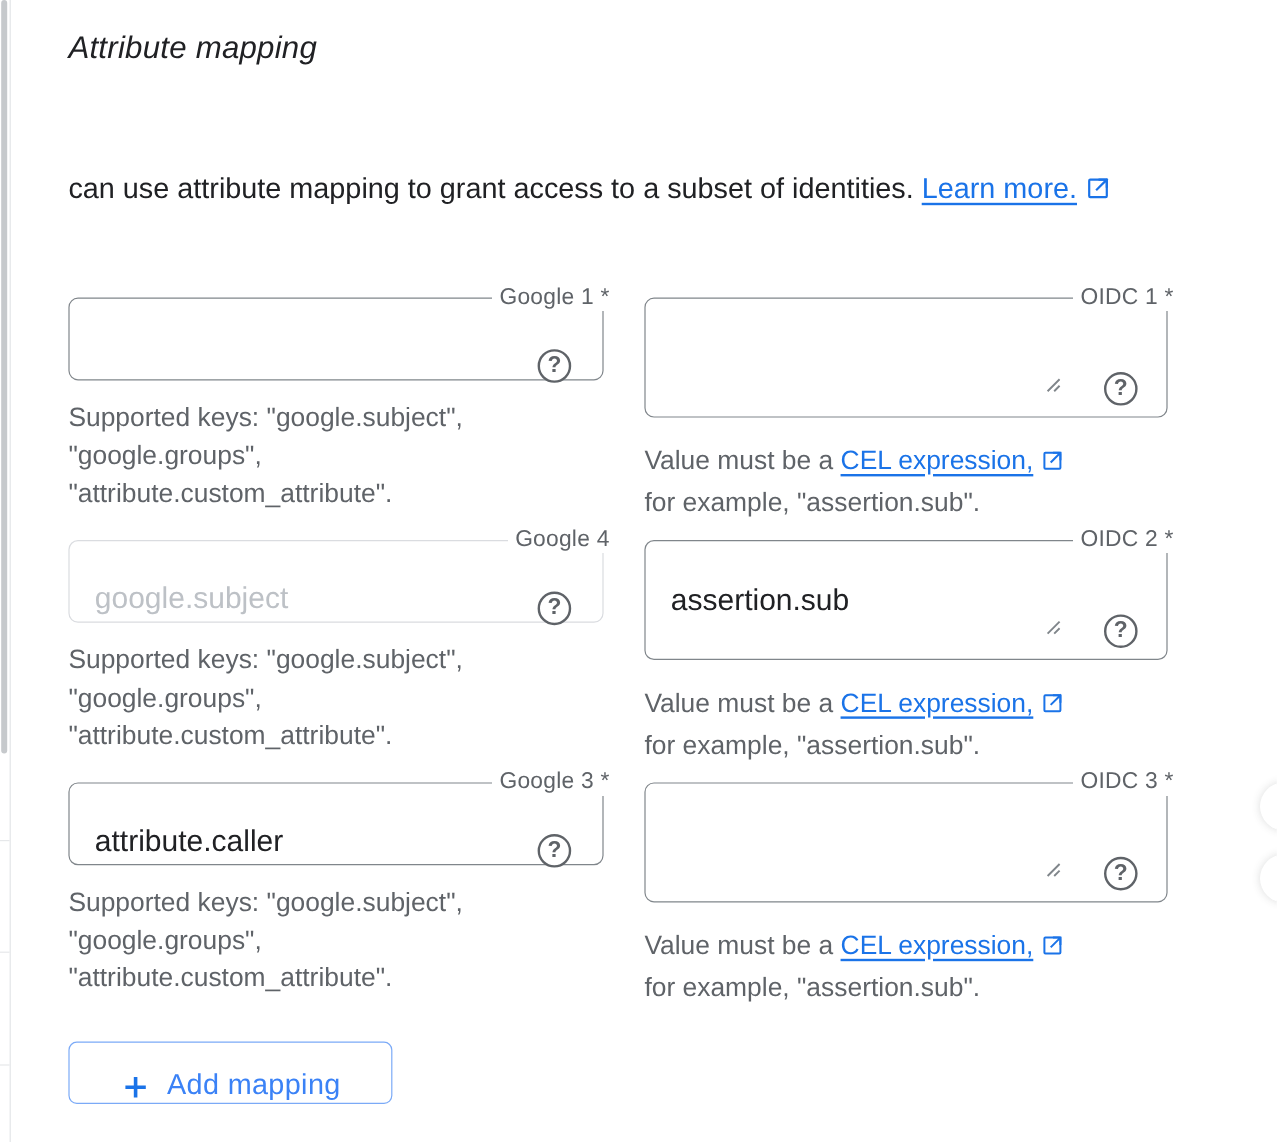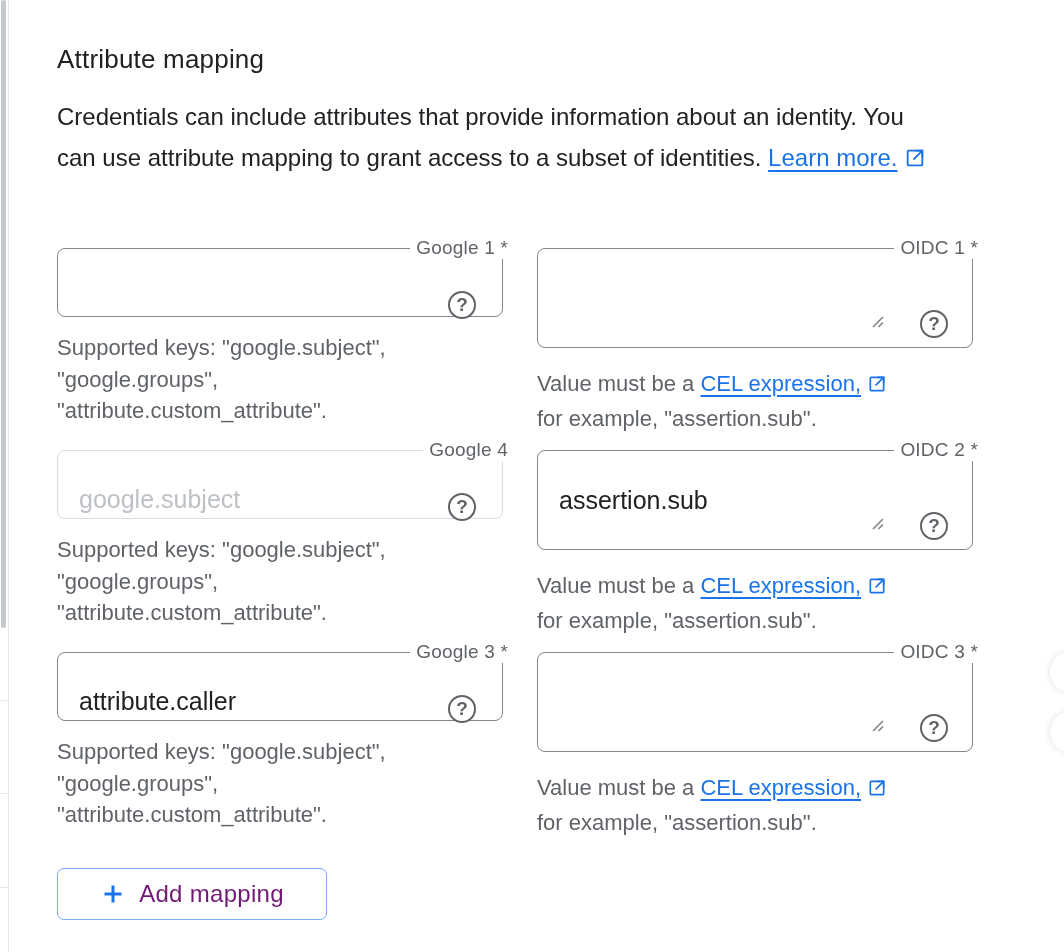--- a/index.html
+++ b/index.html
@@ -10,21 +10,21 @@
     color:#202124;
   }
   
   .scroll-thumb { position:absolute; left:1px; top:0; width:5px; height:628px; background:#c6c9cc; border-radius:3px; }
   .panel-divider { position:absolute; left:8px; top:0; width:1px; height:952px; background:#e3e5e8; }
   .left-hline { position:absolute; left:0; width:8px; height:1px; background:#e6e8ea; }
   
   .edge-circle { position:absolute; left:1050px; width:40px; height:40px; border-radius:50%;
     background:#fff; box-shadow:0 0 7px rgba(60,64,67,.18); }
 
-  .page-title { position:absolute; left:57px; top:44px; font-size:26px; font-weight:500; letter-spacing:.2px; color:#202124; }
+  .page-title { position:absolute; left:57px; top:24px; font-size:26px; font-weight:500; letter-spacing:.2px; color:#202124;font-style:italic; }
 
   .intro { position:absolute; left:57px; top:96px; width:1010px; font-size:24px; line-height:41px; color:#202124; }
   .intro a { color:#1a73e8; text-decoration:underline; text-underline-offset:4px; }
   .ext-icon { display:inline-block; vertical-align:-3px; margin-left:6px; }
 
   .mapping-grid {
     position:absolute; left:57px; top:237px;
     display:grid; grid-template-columns:446px 436px; column-gap:34px; grid-auto-rows:202px;
   }
   .cell { position:relative; }
@@ -57,41 +57,41 @@
   .resize-handle { position:absolute; right:86px; bottom:13px; cursor:nwse-resize; }
 
   .helper { font-size:22px; line-height:31.5px; color:#5f6368; width:432px; }
   .helper.g { margin-top:15px; }
   .helper.o { margin-top:20px; }
   .helper a { color:#1a73e8; text-decoration:underline; text-underline-offset:4px; }
 
   .add-btn {
     position:absolute; left:57px; top:868px; width:270px; height:52px;
     background:#fff; border:1.5px solid #7baaf7; border-radius:7px;
-    color:#701a75; font-family:"Liberation Sans","DejaVu Sans",sans-serif;
+    color:#3b82f6; font-family:"Liberation Sans","DejaVu Sans",sans-serif;
     font-size:24px; font-weight:500; letter-spacing:.3px;
-    display:flex; align-items:center; justify-content:center; gap:13px; cursor:pointer;
+    display:flex; align-items:flex-end; justify-content:center; gap:13px; cursor:pointer;
   }
 </style>
 </head>
 <body>
 
 <div class="scroll-thumb"></div>
 <div class="panel-divider"></div>
 <div class="left-hline" style="top:700px"></div>
 <div class="left-hline" style="top:793px"></div>
 <div class="left-hline" style="top:887px"></div>
 
 <div class="edge-circle" style="top:652px"></div>
 <div class="edge-circle" style="top:712px"></div>
 
 <h1 class="page-title">Attribute mapping</h1>
 
 <p class="intro">
-  <span>Credentials can include attributes that provide information about an identity. You</span><br>
+  <br>
   <span>can use attribute mapping to grant access to a subset of identities.</span>
   <a href="#">Learn more.</a><span class="ext-icon"><svg width="22" height="22" viewBox="0 0 24 24" fill="none" stroke="#1a73e8" stroke-width="2">
         <rect x="4" y="4" width="16" height="16" rx="1"></rect>
         <path d="M11 13 L20 4 M13.5 4 H20 V10.5" stroke-linecap="square"></path>
       </svg></span>
 </p>
 
 <div class="mapping-grid">
 
   <div class="cell">

